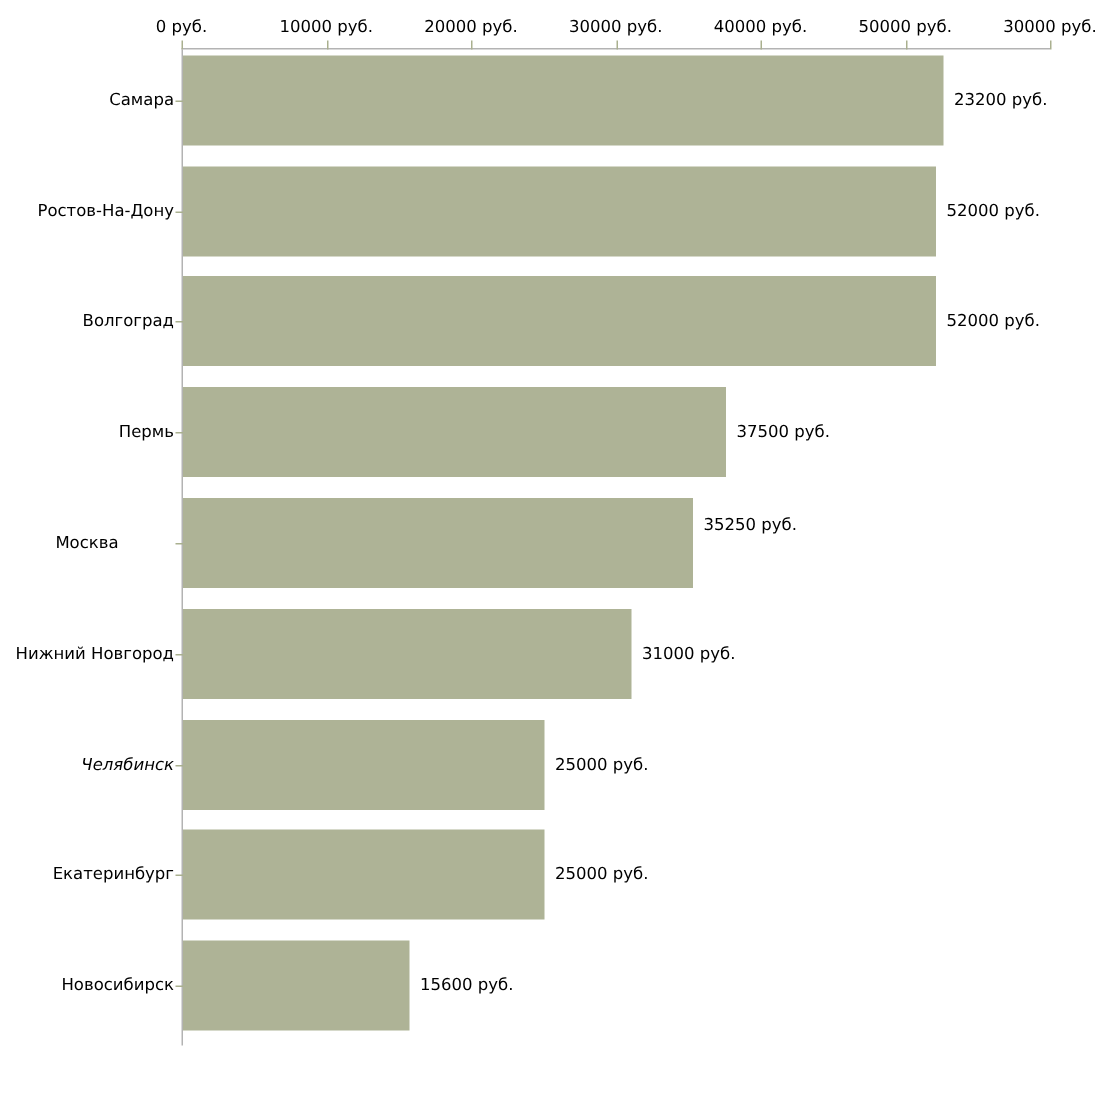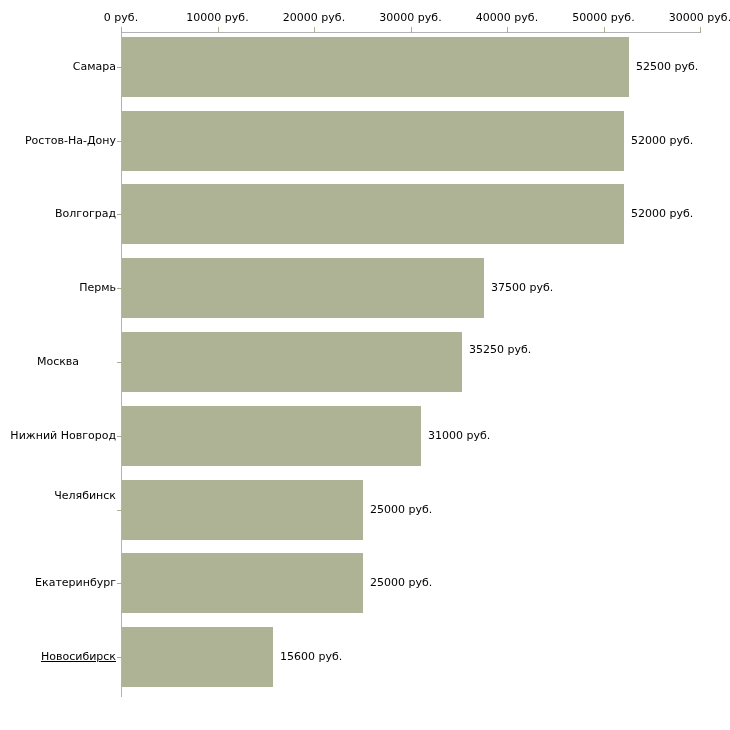--- a/index.html
+++ b/index.html
@@ -121,38 +121,38 @@
       <div class="ytick" style="top: 583px;"></div>
       <div class="ytick" style="top: 657px;"></div>
     </div>
   <div id="y-tick-labels">
       <div class="ytick-label" style="left: 0px; width: 116px; right: auto; top: 61px;">Самара</div>
       <div class="ytick-label" style="left: 0px; width: 116px; right: auto; top: 135px;">Ростов-На-Дону</div>
       <div class="ytick-label" style="left: 0px; width: 116px; right: auto; top: 208px;">Волгоград</div>
       <div class="ytick-label" style="left: 0px; width: 116px; right: auto; top: 282px;">Пермь</div>
       <div class="ytick-label" style="left: 0px; width: 116px; right: auto; top: 356px; text-align: center;">Москва</div>
       <div class="ytick-label" style="left: 0px; width: 116px; right: auto; top: 430px;">Нижний Новгород</div>
-      <div class="ytick-label" style="left: 0px; width: 116px; right: auto; top: 490px;">Челябинск</div>
+      <div class="ytick-label" style="left: 0px; width: 116px; right: auto; top: 504px; font-style: italic;">Челябинск</div>
       <div class="ytick-label" style="left: 0px; width: 116px; right: auto; top: 577px;">Екатеринбург</div>
-      <div class="ytick-label" style="left: 0px; width: 116px; right: auto; top: 651px; text-decoration: underline;">Новосибирск</div>
+      <div class="ytick-label" style="left: 0px; width: 116px; right: auto; top: 651px;">Новосибирск</div>
     </div>
 
   <div id="bars">
       <div class="bar" style="top: 37px; width: 507px; height: 60px; background: rgb(174, 179, 150);"></div>
       <div class="bar" style="top: 111px; width: 502px; height: 60px; background: rgb(174, 179, 150);"></div>
       <div class="bar" style="top: 184px; width: 502px; height: 60px; background: rgb(174, 179, 150);"></div>
       <div class="bar" style="top: 258px; width: 362px; height: 60px; background: rgb(174, 179, 150);"></div>
       <div class="bar" style="top: 332px; width: 340px; height: 60px; background: rgb(174, 179, 150);"></div>
       <div class="bar" style="top: 406px; width: 299px; height: 60px; background: rgb(174, 179, 150);"></div>
       <div class="bar" style="top: 480px; width: 241px; height: 60px; background: rgb(174, 179, 150);"></div>
       <div class="bar" style="top: 553px; width: 241px; height: 60px; background: rgb(174, 179, 150);"></div>
       <div class="bar" style="top: 627px; width: 151px; height: 60px; background: rgb(174, 179, 150);"></div>
     </div>
   <div id="bar-values">
-      <div class="bar-value" style="left: 636px; top: 61px;">52500 руб.</div>
+      <div class="bar-value" style="left: 636px; top: 61px;">23200 руб.</div>
       <div class="bar-value" style="left: 631px; top: 135px;">52000 руб.</div>
       <div class="bar-value" style="left: 631px; top: 208px;">52000 руб.</div>
       <div class="bar-value" style="left: 491px; top: 282px; text-align: right;">37500 руб.</div>
       <div class="bar-value" style="left: 469px; top: 344px;">35250 руб.</div>
       <div class="bar-value" style="left: 428px; top: 430px;">31000 руб.</div>
       <div class="bar-value" style="left: 370px; top: 504px;">25000 руб.</div>
       <div class="bar-value" style="left: 370px; top: 577px;">25000 руб.</div>
       <div class="bar-value" style="left: 280px; top: 651px;">15600 руб.</div>
     </div>
 

